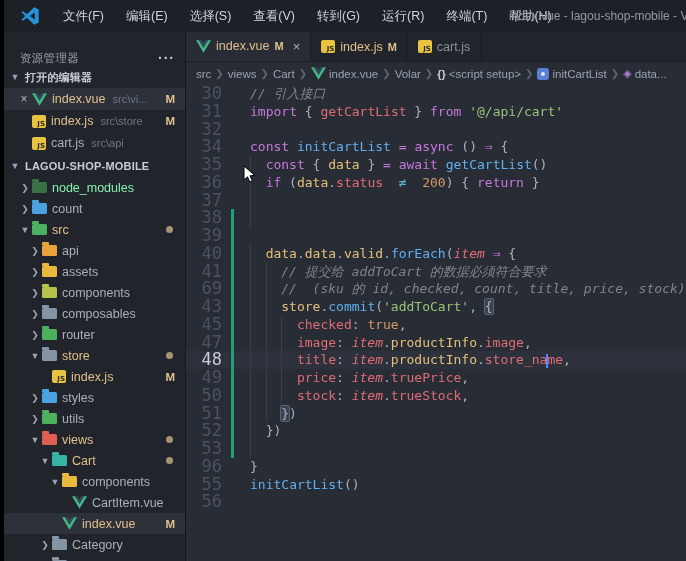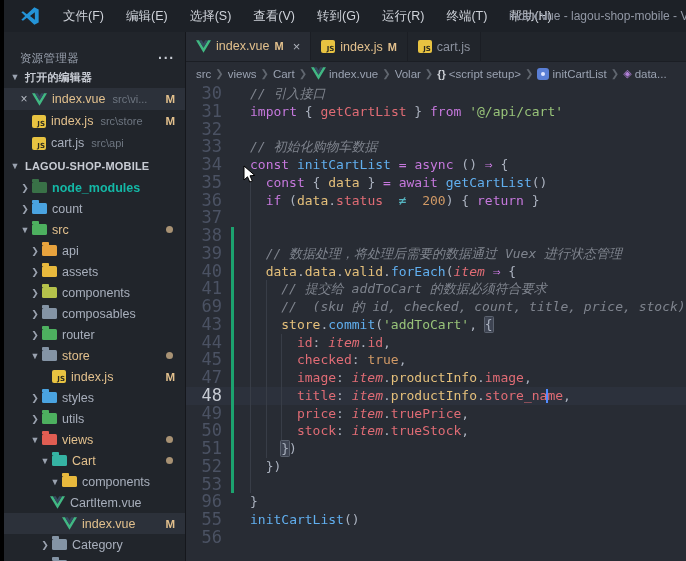--- a/index.html
+++ b/index.html
@@ -29,21 +29,21 @@
   .sect-header { height:22px; display:flex; align-items:center; gap:3px; padding-left:4px;
                  color:#c8ccd4; font-size:11px; font-weight:bold; letter-spacing:.2px; }
   .chev { width:14px; flex:none; text-align:center; color:#9aa2af; font-size:9px; font-weight:normal; }
   .row { height:22px; display:flex; align-items:center; color:#a8afbc; font-size:12.5px; white-space:nowrap; }
   .row.sel { background:#2c313a; }
   .row .close { width:16px; text-align:center; color:#b7bcc5; font-size:12px; flex:none; }
   .row .fname { margin-left:5px; }
   .row .fpath { margin-left:7px; color:#6e7681; font-size:11px; overflow:hidden; }
   .row .badge { margin-left:auto; margin-right:10px; color:#e2c08d; font-size:11.5px; font-weight:bold; }
   .gold { color:#e2c08d; }
-  .dim  { color:#14b8a6;font-weight:bold; }
+  .dim  { color:#86efac; }
   .tree .row { height:21px; font-size:12.5px; }
   .dotbadge { width:7px; height:7px; border-radius:50%; background:#a89274; margin-left:auto; margin-right:12px; flex:none; }
 
   
   .js-icon { width:14px; height:13px; flex:none; background:#e8c341; border-radius:2px; color:#2b2b20;
              font-size:7px; font-weight:bold; display:flex; align-items:flex-end; justify-content:flex-end;
              padding:0 1px; font-family:"DejaVu Sans",sans-serif; }
   .vue-icon { width:15px; height:13px; flex:none; }
   .folder-icon { width:15px; height:11px; border-radius:1.5px; position:relative; flex:none; }
   .folder-icon::before { content:""; position:absolute; left:0; top:-3px; width:7px; height:3px;
@@ -225,21 +225,21 @@
             <span class="chev">▼</span>
             <span class="folder-icon" style="background: rgb(53, 179, 163);"></span>
             <span class="fname gold">Cart</span>
             <span class="dotbadge"></span>
           </div>
           <div class="row" style="padding-left: 44px;">
             <span class="chev">▼</span>
             <span class="folder-icon" style="background: rgb(232, 185, 61);"></span>
             <span class="fname">components</span>
           </div>
-          <div class="row" style="padding-left: 32px; text-align: right;">
+          <div class="row" style="padding-left: 54px; text-align: right;">
             <span class="chev"></span>
             <svg viewBox="0 0 24 20" class="vue-icon">
               <path fill="#41b883" d="M0 0h4.8L12 12 19.2 0H24L12 20Z"></path>
               <path fill="#35495e" d="M4.8 0h4.4L12 4.6 14.8 0h4.4L12 12Z"></path>
             </svg>
             <span class="fname">CartItem.vue</span>
           </div>
           <div class="row sel" style="padding-left: 44px;">
             <span class="chev"></span>
             <svg viewBox="0 0 24 20" class="vue-icon">
@@ -333,25 +333,20 @@
             <span class="ln">31</span>
             <span class="gitbar"></span>
             <span class="ctext"><span class="tk-kw">import</span><span class="tk-pl"> { </span><span class="tk-prop">getCartList</span><span class="tk-pl"> } </span><span class="tk-kw">from</span><span class="tk-pl"> </span><span class="tk-str">'@/api/cart'</span></span>
           </div>
           <div class="code-line">
             <span class="ln">32</span>
             <span class="gitbar"></span>
             <span class="ctext"></span>
           </div>
           <div class="code-line">
-            <span class="ln">33</span>
-            <span class="gitbar"></span>
-            <span class="ctext"><span class="tk-cm">// 初始化购物车数据</span></span>
-          </div>
-          <div class="code-line">
             <span class="ln">34</span>
             <span class="gitbar"></span>
             <span class="ctext"><span class="tk-kw">const</span><span class="tk-pl"> </span><span class="tk-fn">initCartList</span><span class="tk-pl"> </span><span class="tk-op">=</span><span class="tk-pl"> </span><span class="tk-kw">async</span><span class="tk-pl"> () </span><span class="tk-op">⇒</span><span class="tk-pl"> {</span></span>
           </div>
           <div class="code-line">
             <span class="ln">35</span>
             <span class="gitbar"></span>
             <span class="ctext"><span class="ig"></span><span class="tk-kw">const</span><span class="tk-pl"> { </span><span class="tk-var">data</span><span class="tk-pl"> } </span><span class="tk-op">=</span><span class="tk-pl"> </span><span class="tk-kw">await</span><span class="tk-pl"> </span><span class="tk-fn">getCartList</span><span class="tk-pl">()</span></span>
           </div>
           <div class="code-line">
@@ -365,46 +360,40 @@
             <span class="ctext"><span class="ig"></span></span>
           </div>
           <div class="code-line">
             <span class="ln">38</span>
             <span class="gitbar mod"></span>
             <span class="ctext"><span class="ig"></span></span>
           </div>
           <div class="code-line">
             <span class="ln">39</span>
             <span class="gitbar mod"></span>
-            <span class="ctext"><span class="ig"></span><span class="tk-cm">// 数据处理，将处理后需要的数据通过 Vuex 进行状态管理</span></span>
           </div>
           <div class="code-line">
             <span class="ln">40</span>
             <span class="gitbar mod"></span>
             <span class="ctext"><span class="ig"></span><span class="tk-var">data</span><span class="tk-pl">.</span><span class="tk-var">data</span><span class="tk-pl">.</span><span class="tk-var">valid</span><span class="tk-pl">.</span><span class="tk-fn">forEach</span><span class="tk-pl">(</span><span class="tk-itm">item</span><span class="tk-pl"> </span><span class="tk-op">⇒</span><span class="tk-pl"> {</span></span>
           </div>
           <div class="code-line">
             <span class="ln">41</span>
             <span class="gitbar mod"></span>
             <span class="ctext"><span class="ig"></span><span class="ig"></span><span class="tk-cm">// 提交给 addToCart 的数据必须符合要求</span></span>
           </div>
           <div class="code-line">
             <span class="ln">69</span>
             <span class="gitbar mod"></span>
             <span class="ctext"><span class="ig"></span><span class="ig"></span><span class="tk-cm">//  (sku 的 id, checked, count, title, price, stock)</span></span>
           </div>
           <div class="code-line">
             <span class="ln">43</span>
             <span class="gitbar mod"></span>
             <span class="ctext"><span class="ig"></span><span class="ig"></span><span class="tk-var">store</span><span class="tk-pl">.</span><span class="tk-fn">commit</span><span class="tk-pl">(</span><span class="tk-str">'addToCart'</span><span class="tk-pl">, </span><span class="tk-bhl">{</span></span>
-          </div>
-          <div class="code-line">
-            <span class="ln">44</span>
-            <span class="gitbar mod"></span>
-            <span class="ctext"><span class="ig"></span><span class="ig"></span><span class="ig"></span><span class="tk-prop">id</span><span class="tk-pl">: </span><span class="tk-itm">item</span><span class="tk-pl">.</span><span class="tk-prop">id</span><span class="tk-pl">,</span></span>
           </div>
           <div class="code-line">
             <span class="ln">45</span>
             <span class="gitbar mod"></span>
             <span class="ctext"><span class="ig"></span><span class="ig"></span><span class="ig"></span><span class="tk-prop">checked</span><span class="tk-pl">: </span><span class="tk-num">true</span><span class="tk-pl">,</span></span>
           </div>
           <div class="code-line">
             <span class="ln">47</span>
             <span class="gitbar mod"></span>
             <span class="ctext"><span class="ig"></span><span class="ig"></span><span class="ig"></span><span class="tk-prop">image</span><span class="tk-pl">: </span><span class="tk-itm">item</span><span class="tk-pl">.</span><span class="tk-var">productInfo</span><span class="tk-pl">.</span><span class="tk-prop">image</span><span class="tk-pl">,</span></span>

